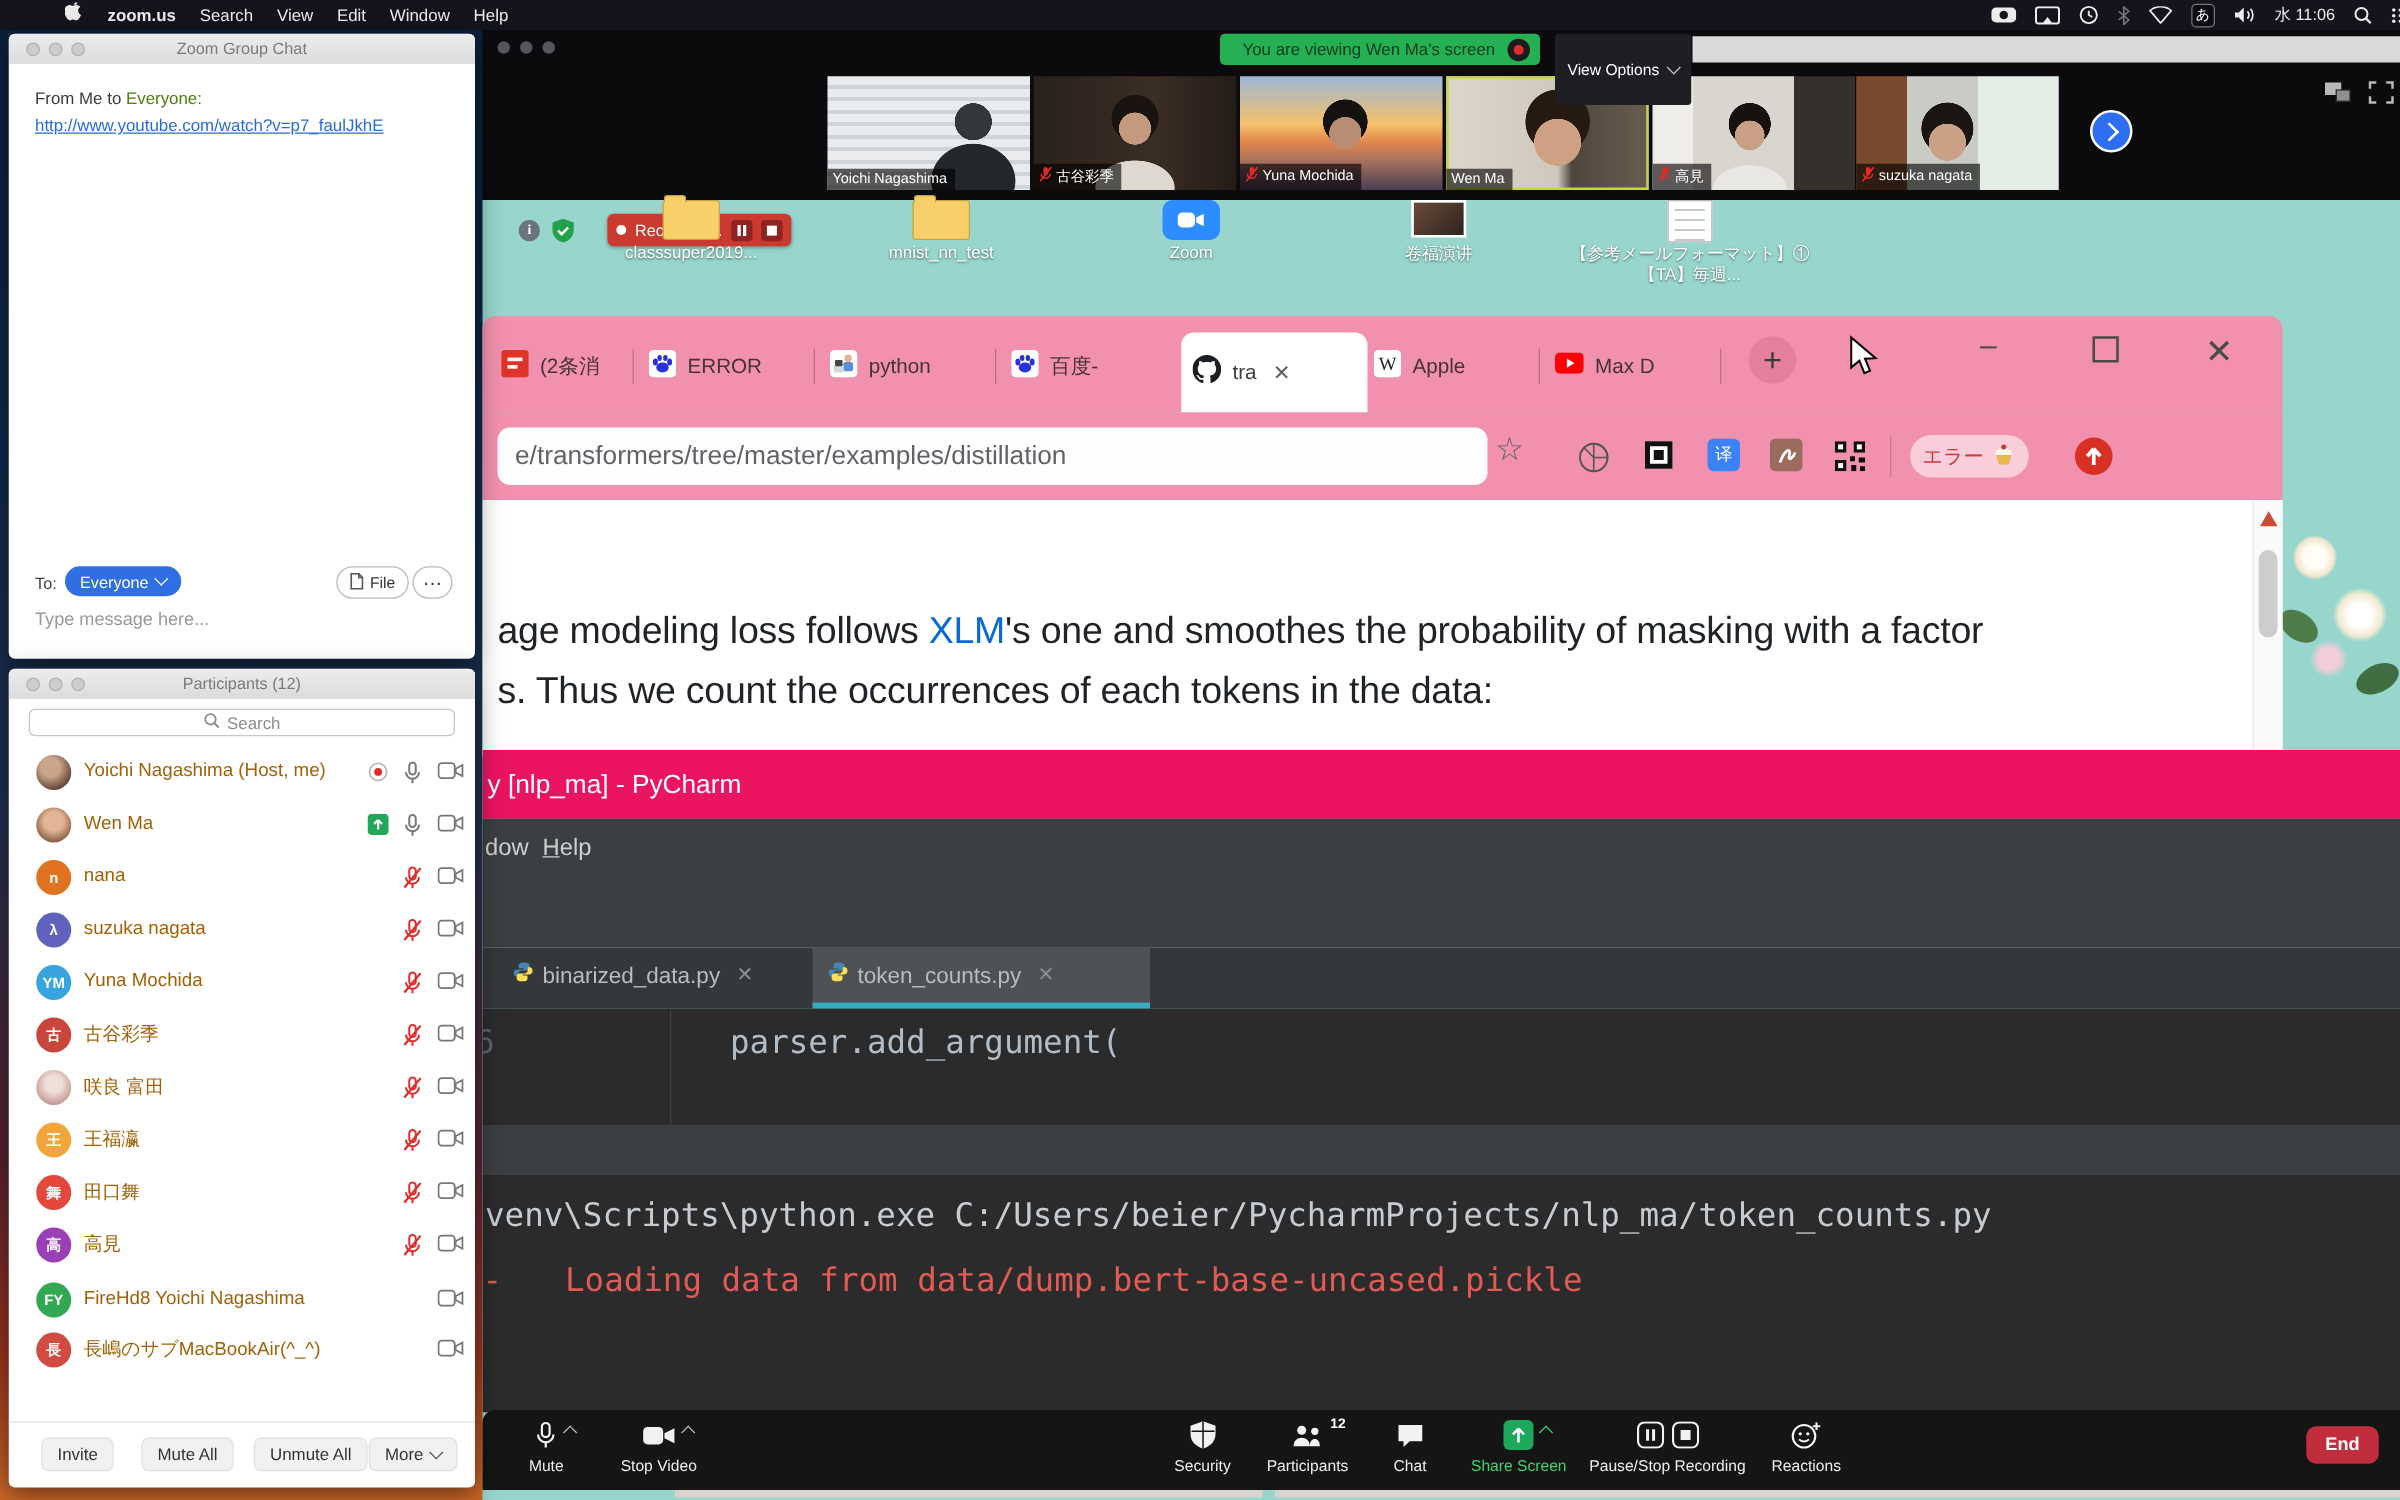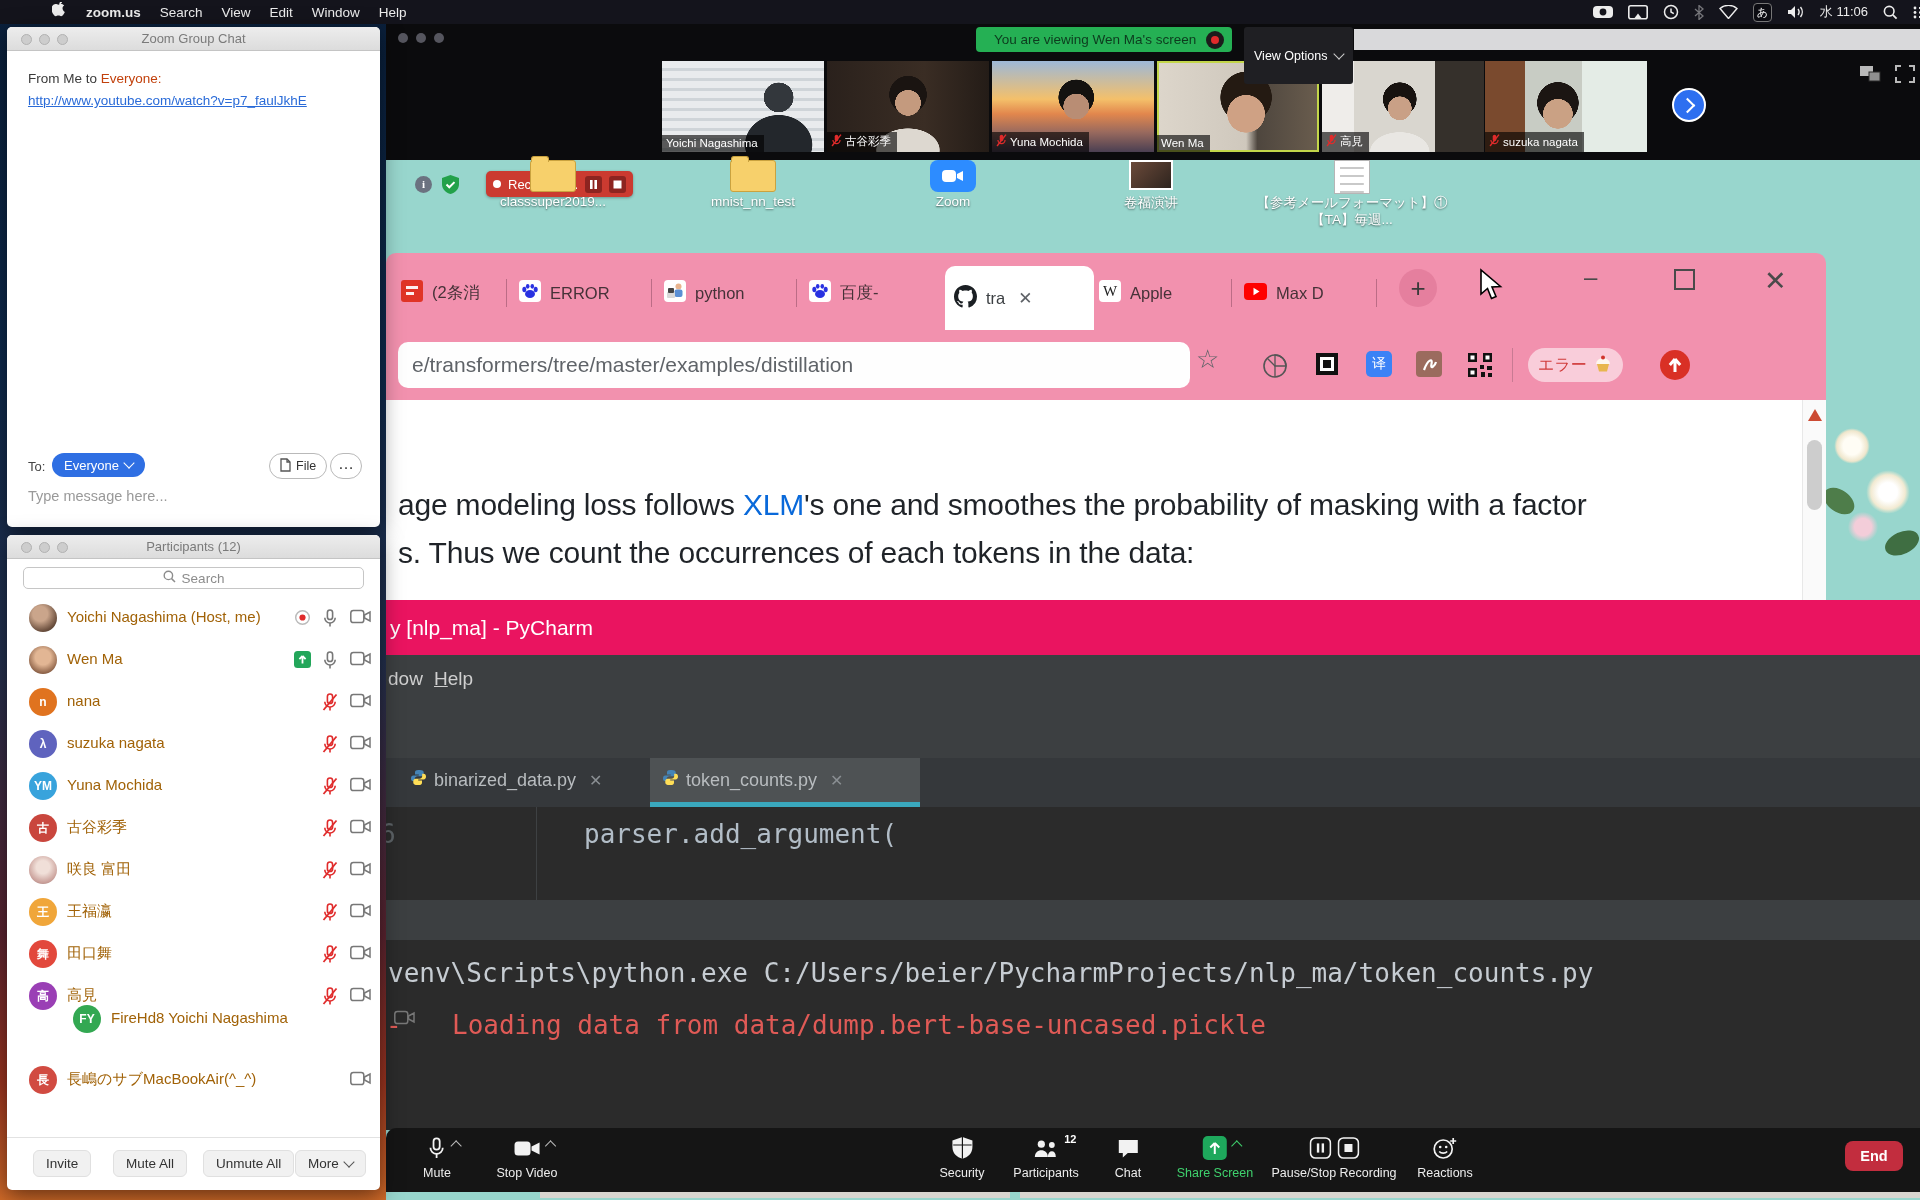--- a/index.html
+++ b/index.html
@@ -140,21 +140,21 @@
     color:#fff;font-size:14.5px;display:flex;align-items:center;justify-content:center;font-weight:bold;}
   .bstrip{position:absolute;top:1192px;height:6px;background:#d8d5cf;}
   
   .panel{position:absolute;left:7px;width:373px;background:#fff;border-radius:5px;box-shadow:0 6px 22px rgba(0,0,0,.5);}
   .ptitle{position:absolute;left:0;top:0;width:100%;height:24px;background:linear-gradient(#ededed,#dcdcdc);
     border-radius:5px 5px 0 0;border-bottom:1px solid #c4c4c4;box-sizing:border-box;}
   .ptitle .txt{position:absolute;left:0;right:0;top:4px;text-align:center;font-size:13px;color:#7a7a7a;}
   .tl-dot{position:absolute;top:7px;width:11px;height:11px;border-radius:50%;background:#cdcdcd;border:1px solid #b2b2b2;box-sizing:border-box;}
   #chat-panel{top:27px;height:500px;}
   #chat-from{position:absolute;left:21px;top:44px;font-size:13.5px;color:#3a3a3a;}
-  #chat-from .to{color:#c2410c;}
+  #chat-from .to{color:#4d7c0f;}
   #chat-link{position:absolute;left:21px;top:66px;font-size:13.5px;color:#2a6bd8;text-decoration:underline;}
   #to-label{position:absolute;left:21px;top:432px;font-size:13px;color:#444;}
   #to-pill{position:absolute;left:45px;top:426px;height:24px;border-radius:13px;background:#2f6fe3;color:#fff;
     font-size:13px;display:flex;align-items:center;gap:6px;padding:0 12px;}
   #file-btn{position:absolute;left:262px;top:426px;height:24px;border:1px solid #b9b9b9;border-radius:13px;
     display:flex;align-items:center;gap:5px;padding:0 10px;font-size:12.5px;color:#333;background:#fff;}
   #dots-btn{position:absolute;left:323px;top:426px;width:30px;height:24px;border:1px solid #b9b9b9;border-radius:13px;
     text-align:center;line-height:20px;color:#333;background:#fff;}
   #chat-ph{position:absolute;left:21px;top:461px;font-size:14.5px;color:#999;}
   #parts-panel{top:535px;height:655px;}
@@ -865,21 +865,21 @@
               <rect x="5.4" y="1" width="5.2" height="9.5" rx="2.6" fill="none" stroke="#e02b2b" stroke-width="1.6"></rect>
               <path d="M2.8 8.8a5.2 5.2 0 0 0 10.4 0" fill="none" stroke="#e02b2b" stroke-width="1.6"></path>
               <line x1="8" y1="14" x2="8" y2="17.5" stroke="#e02b2b" stroke-width="1.6"></line>
               <line x1="1.5" y1="17" x2="14.5" y2="1.5" stroke="#e02b2b" stroke-width="1.8"></line>
             </svg></span>
           <span class="picon" style="left: 343px;"><svg width="21" height="15" viewBox="0 0 21 15">
               <rect x="0.8" y="1.5" width="13" height="12" rx="2.6" fill="none" stroke="#777" stroke-width="1.5"></rect>
               <path d="M14.5 6 L20 3 v9 L14.5 9z" fill="none" stroke="#777" stroke-width="1.5"></path>
             </svg></span>
         </div>
-        <div class="prow" style="top: 463px; margin-left: 44px;">
+        <div class="prow" style="top: 484px;">
           <div class="pavatar" style="background: rgb(51, 168, 82);">FY</div>
           <span class="pname">FireHd8 Yoichi Nagashima</span>
           <span class="picon" style="left: 343px;"><svg width="21" height="15" viewBox="0 0 21 15">
               <rect x="0.8" y="1.5" width="13" height="12" rx="2.6" fill="none" stroke="#777" stroke-width="1.5"></rect>
               <path d="M14.5 6 L20 3 v9 L14.5 9z" fill="none" stroke="#777" stroke-width="1.5"></path>
             </svg></span>
         </div>
         <div class="prow" style="top: 524px;">
           <div class="pavatar" style="background: rgb(209, 75, 65);">長</div>
           <span class="pname">長嶋のサブMacBookAir(^_^)</span>

